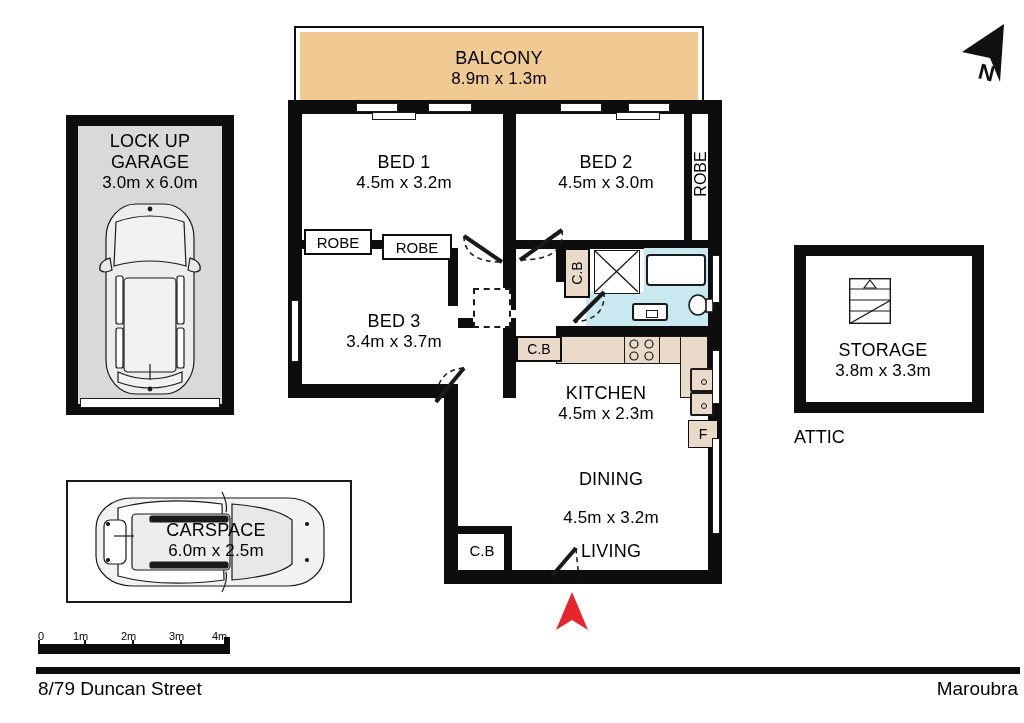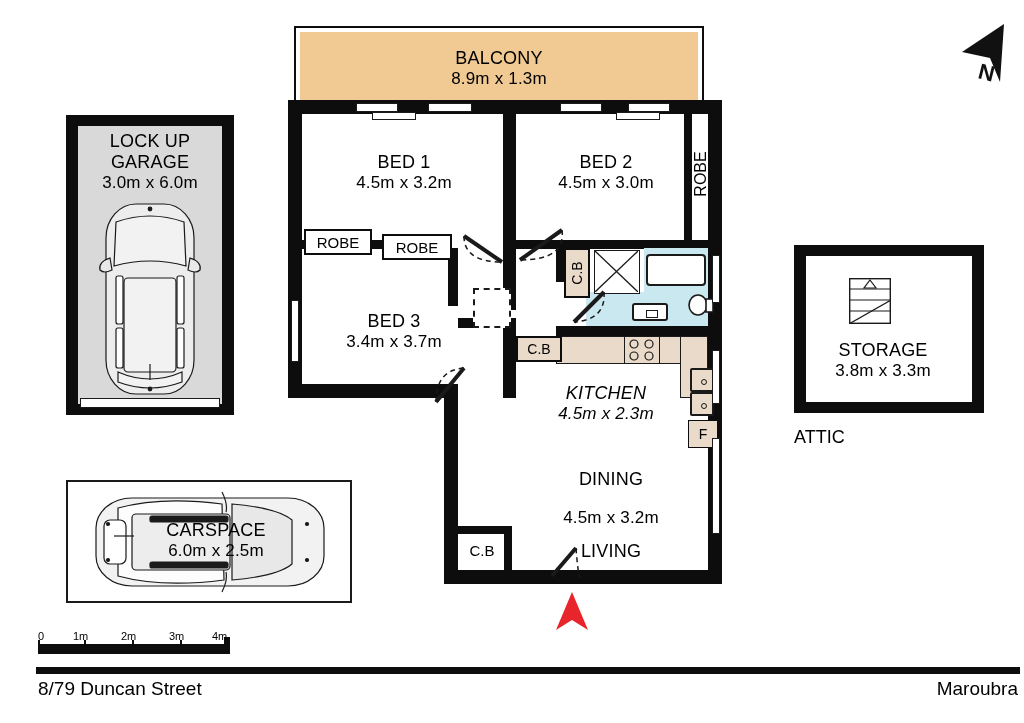--- a/index.html
+++ b/index.html
@@ -147,21 +147,21 @@
     <div class="rl-dim">4.5m x 3.2m</div>
   </div>
   <div class="room-label" style="left:506px;top:152px;width:168px;">
     <div class="rl-name">BED 2</div>
     <div class="rl-dim">4.5m x 3.0m</div>
   </div>
   <div class="room-label" style="left:290px;top:311px;width:176px;">
     <div class="rl-name">BED 3</div>
     <div class="rl-dim">3.4m x 3.7m</div>
   </div>
-  <div class="room-label" style="left:500px;top:383px;width:180px;font-style:italic;">
+  <div class="room-label" style="left:500px;top:383px;width:180px;">
     <div class="rl-name">KITCHEN</div>
     <div class="rl-dim">4.5m x 2.3m</div>
   </div>
   <div class="room-label" style="left:500px;top:469px;width:190px;">
     <div class="rl-name">DINING</div>
     <div class="rl-dim" style="margin-top:18px;">4.5m x 3.2m</div>
   </div>
   <div class="room-label" style="left:500px;top:541px;width:190px;">
     <div class="rl-name">LIVING</div>
   </div>

